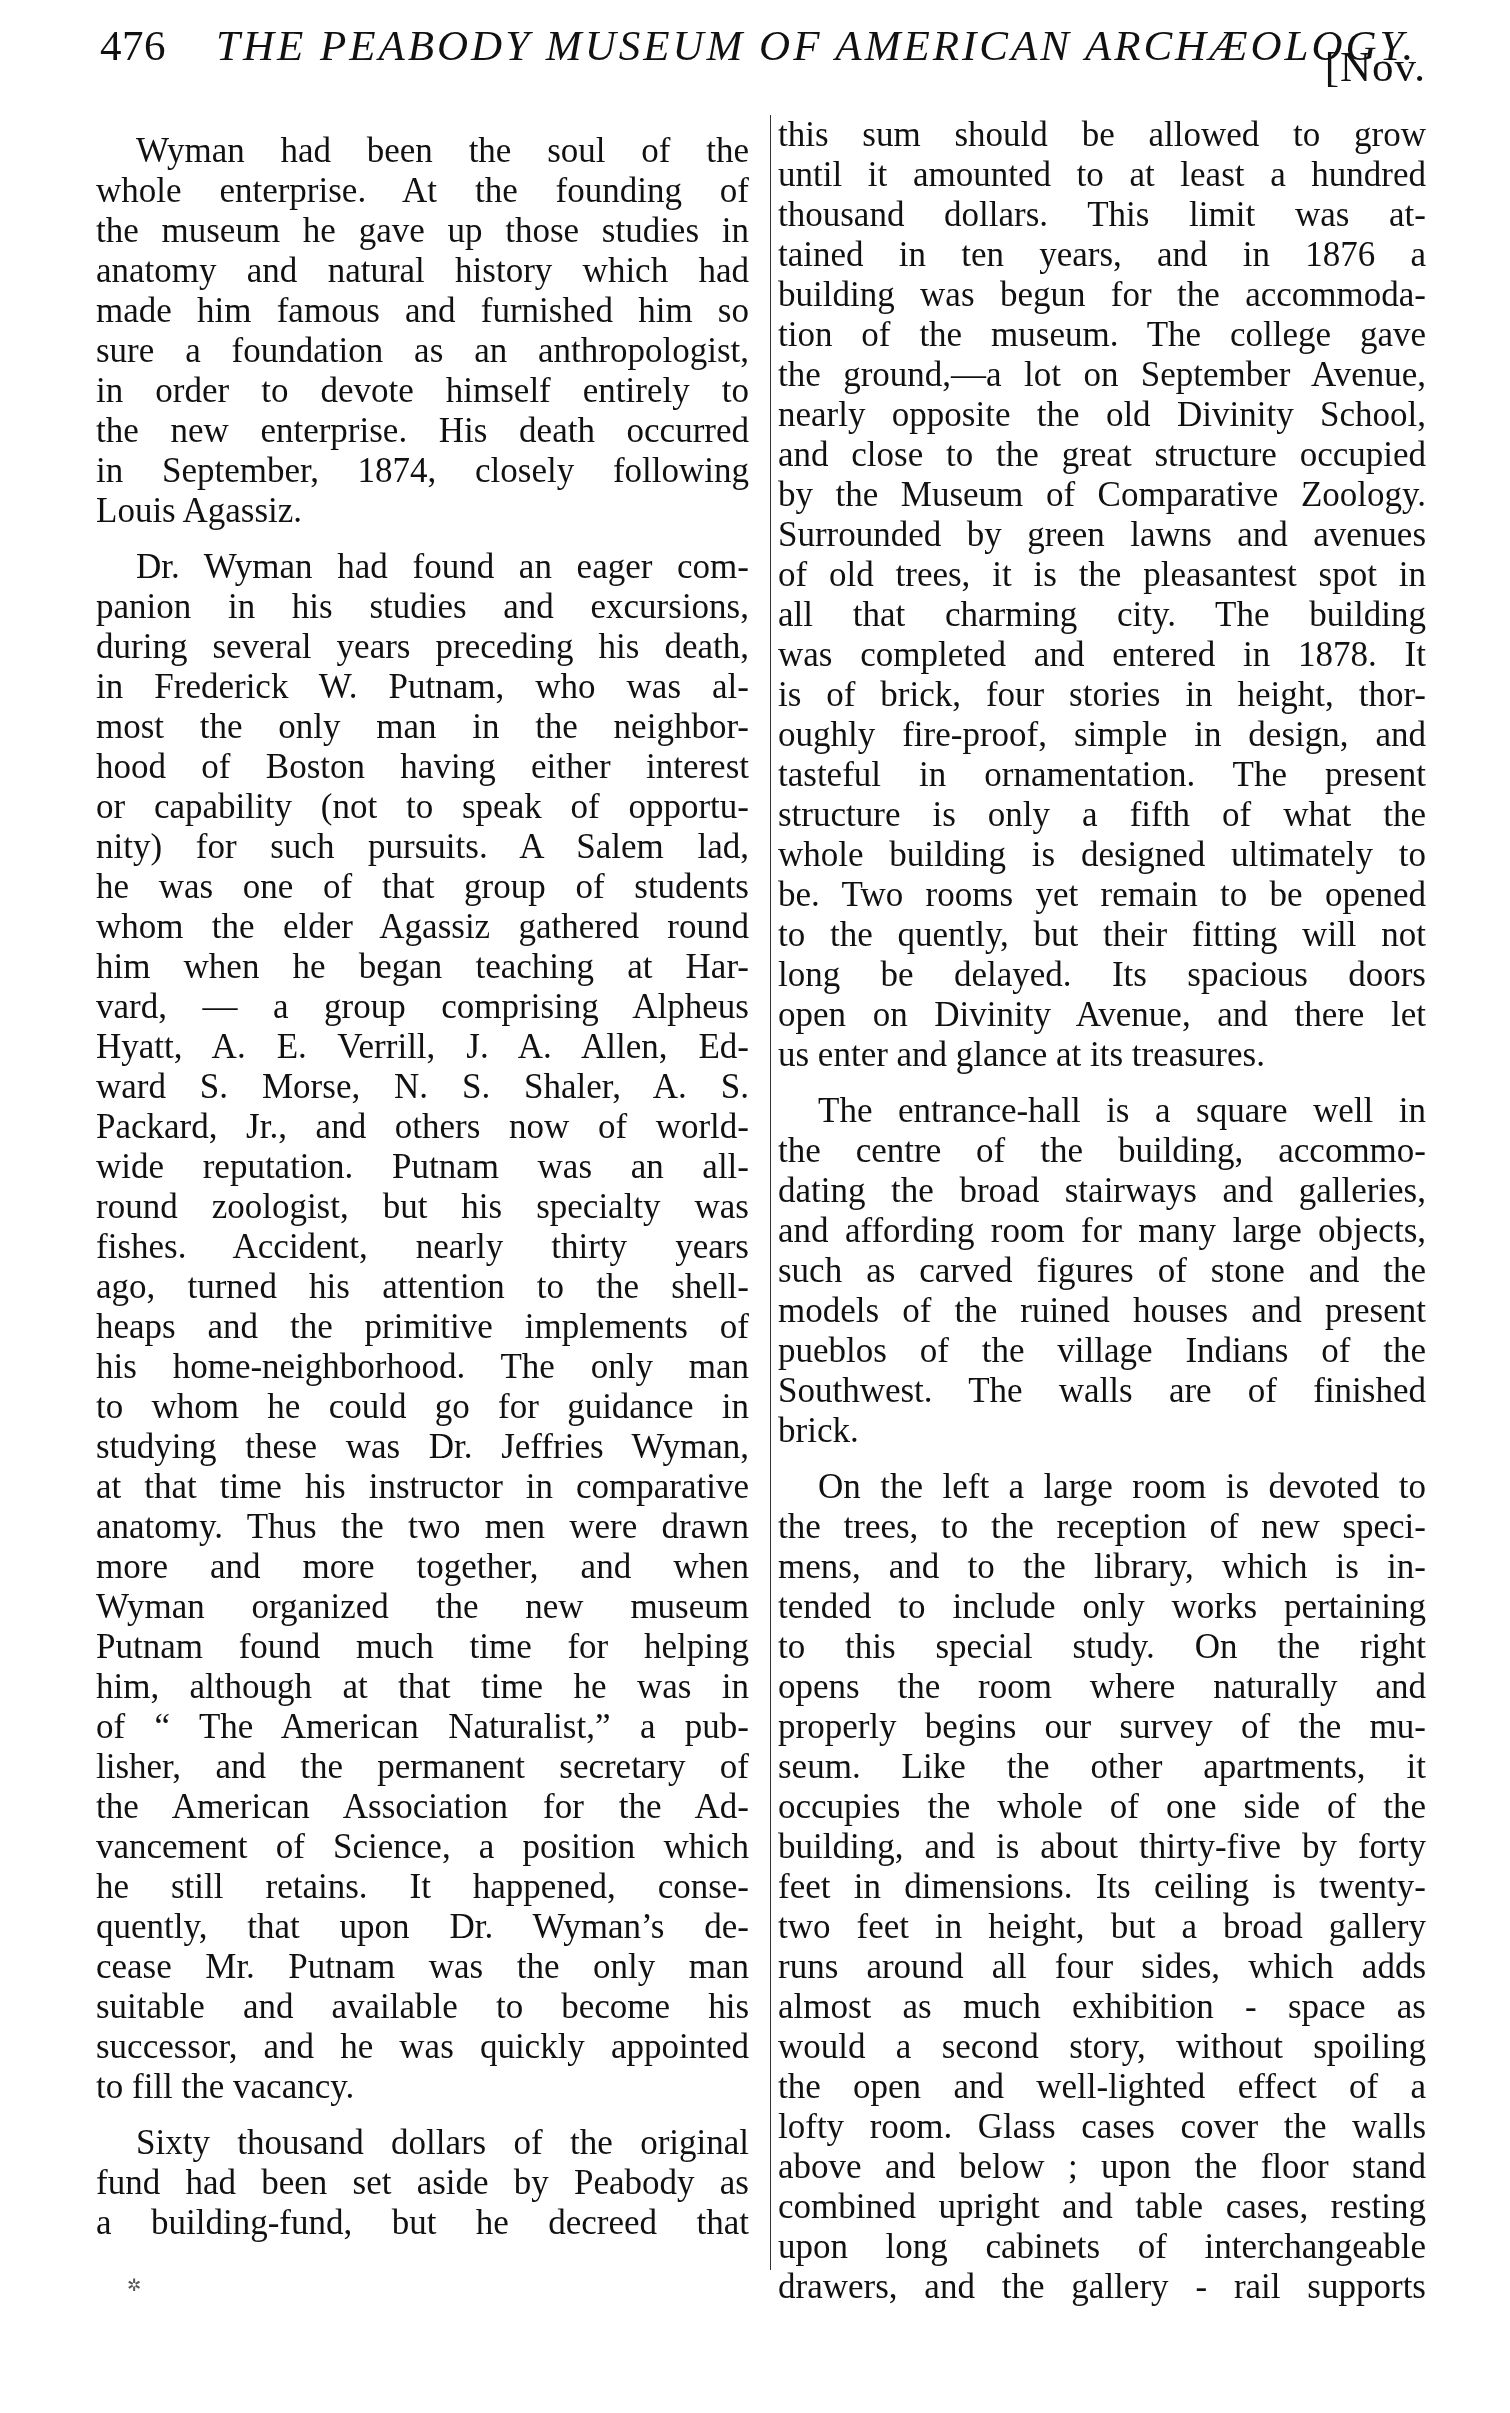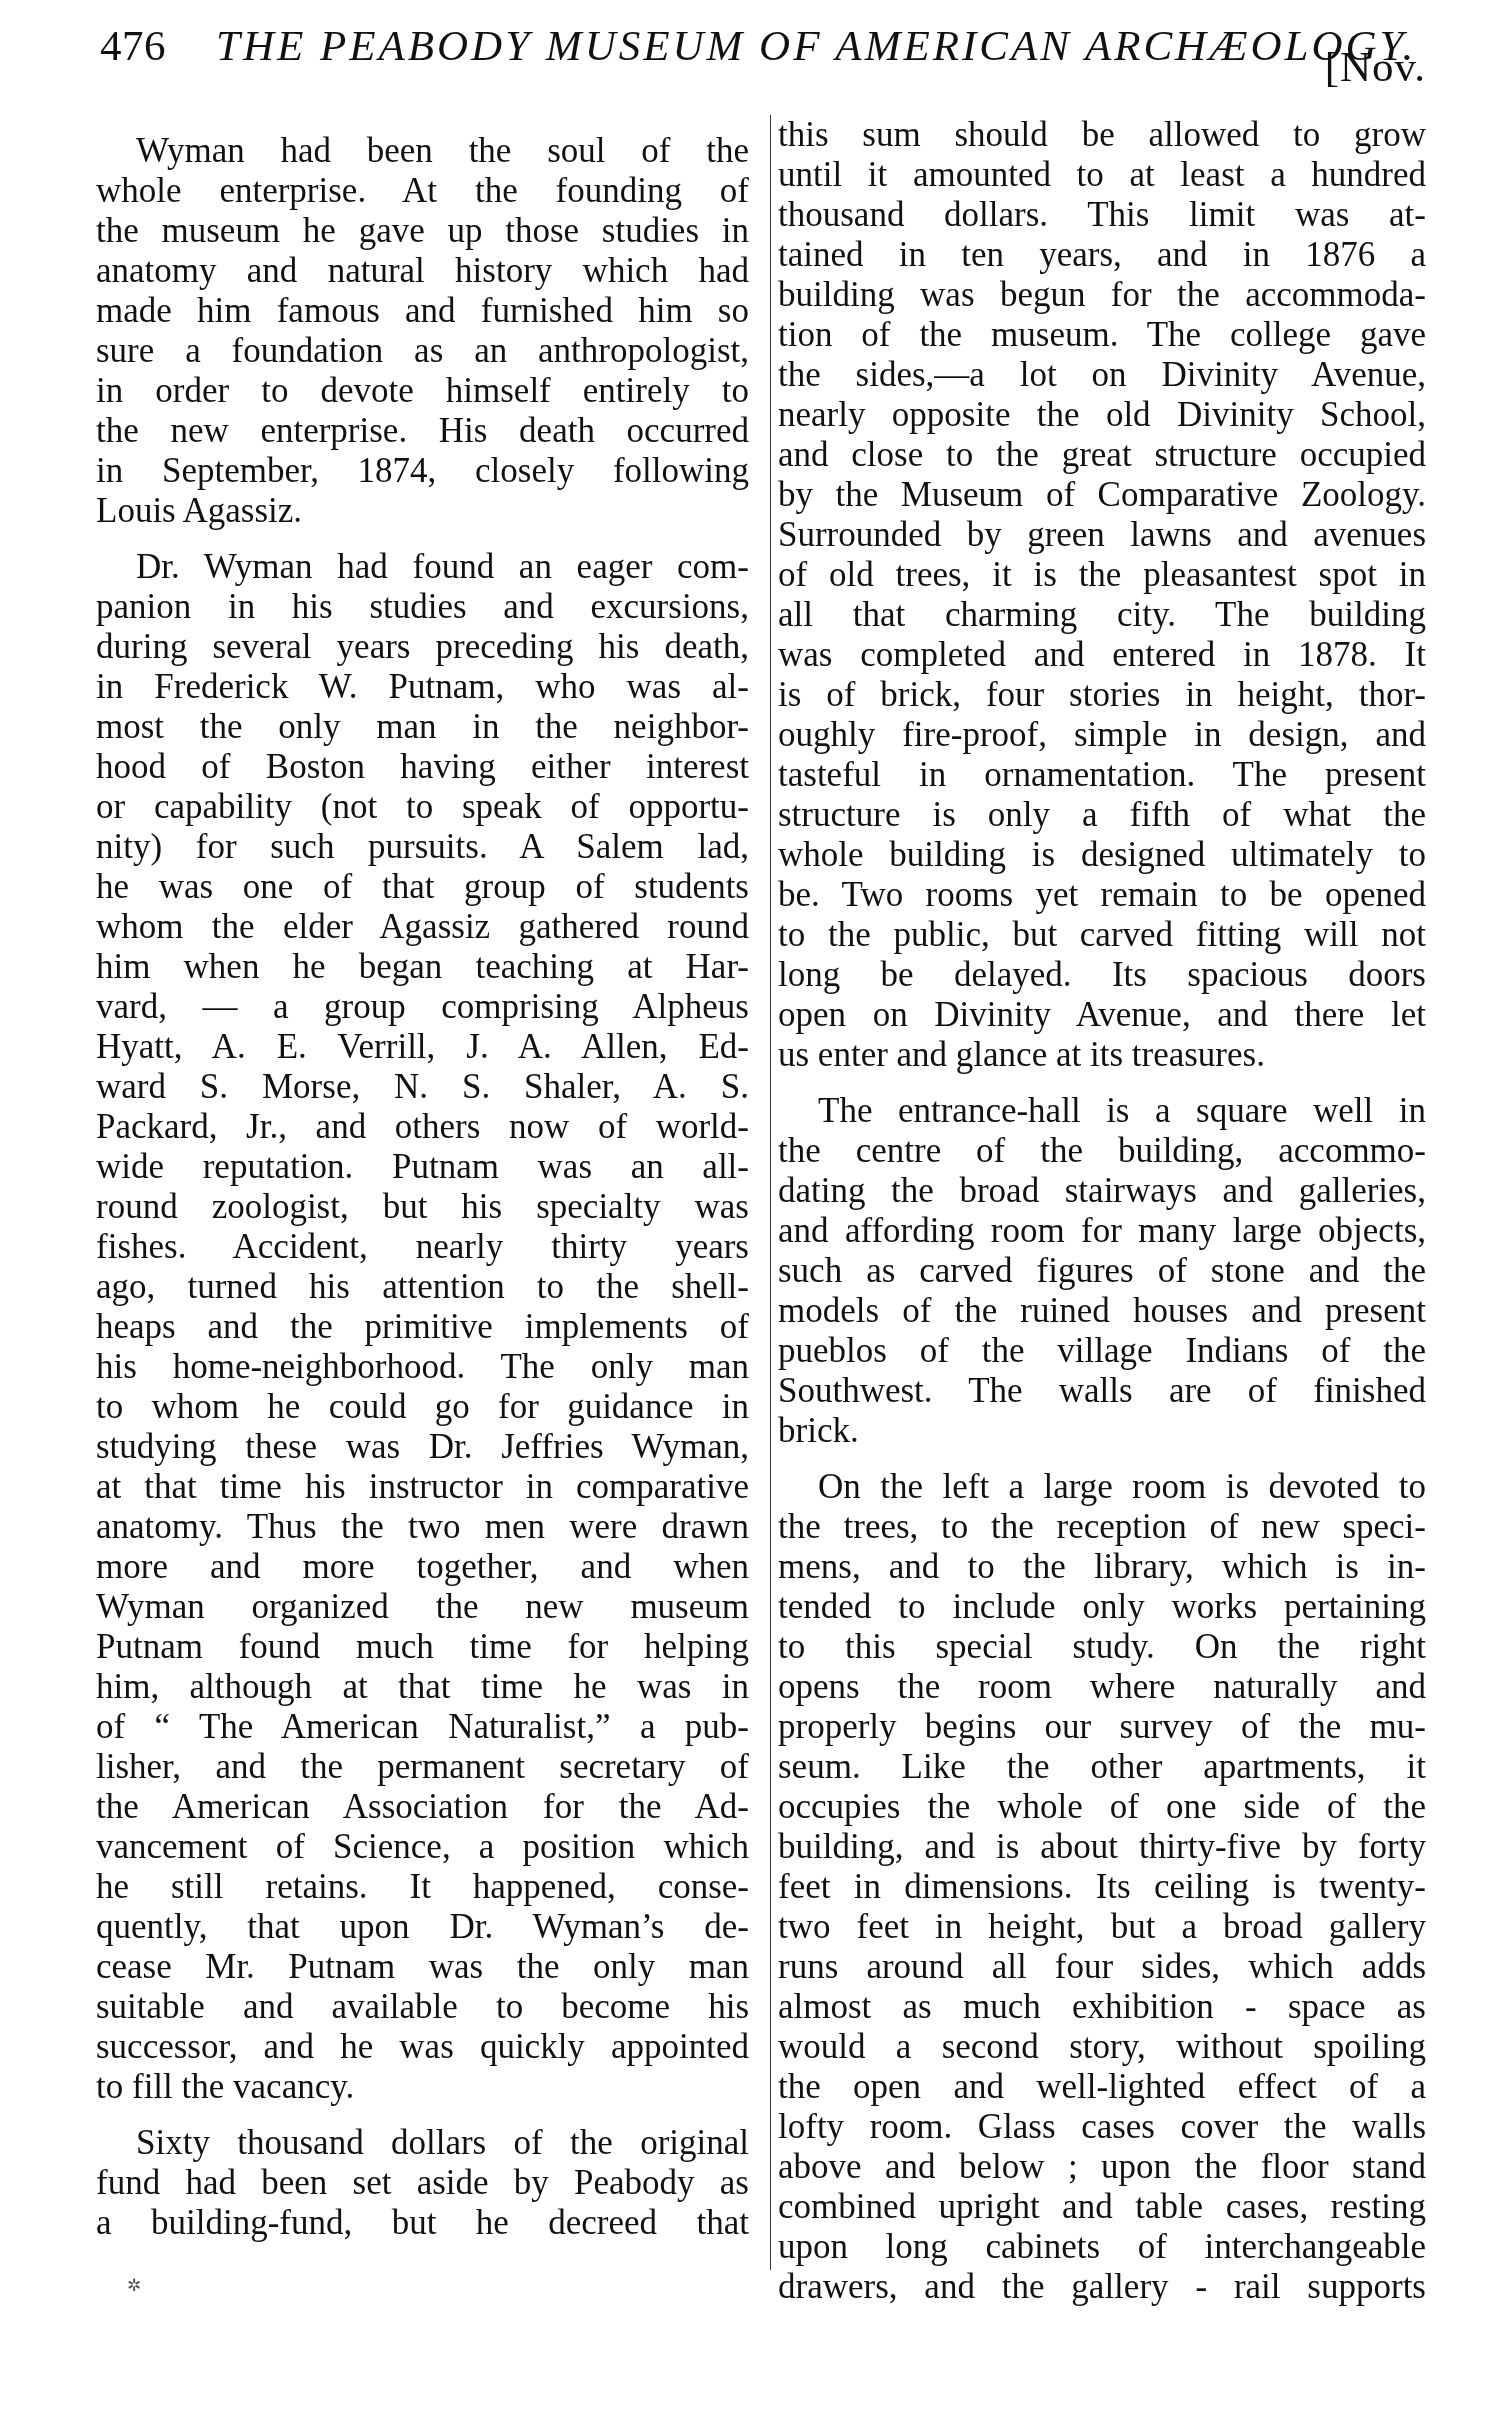--- a/index.html
+++ b/index.html
@@ -84,35 +84,35 @@
     <span class="line">a building-fund, but he decreed that</span>
   </div>
 <div class="rule"></div>
 <div class="col col-right" id="col-right">
     <span class="line">this sum should be allowed to grow</span>
     <span class="line">until it amounted to at least a hundred</span>
     <span class="line">thousand dollars.  This limit was at-</span>
     <span class="line">tained in ten years, and in 1876 a</span>
     <span class="line">building was begun for the accommoda-</span>
     <span class="line">tion of the museum.  The college gave</span>
-    <span class="line">the sides,—a lot on Divinity Avenue,</span>
+    <span class="line">the ground,—a lot on September Avenue,</span>
     <span class="line">nearly opposite the old Divinity School,</span>
     <span class="line">and close to the great structure occupied</span>
     <span class="line">by the Museum of Comparative Zoology.</span>
     <span class="line">Surrounded by green lawns and avenues</span>
     <span class="line">of old trees, it is the pleasantest spot in</span>
     <span class="line">all that charming city.  The building</span>
     <span class="line">was completed and entered in 1878.  It</span>
     <span class="line">is of brick, four stories in height, thor-</span>
     <span class="line">oughly fire-proof, simple in design, and</span>
     <span class="line">tasteful in ornamentation.  The present</span>
     <span class="line">structure is only a fifth of what the</span>
     <span class="line">whole building is designed ultimately to</span>
     <span class="line">be.  Two rooms yet remain to be opened</span>
-    <span class="line">to the public, but carved fitting will not</span>
+    <span class="line">to the quently, but their fitting will not</span>
     <span class="line">long be delayed.  Its spacious doors</span>
     <span class="line">open on Divinity Avenue, and there let</span>
     <span class="line end">us enter and glance at its treasures.</span>
     <span class="line indent">The entrance-hall is a square well in</span>
     <span class="line">the centre of the building, accommo-</span>
     <span class="line">dating the broad stairways and galleries,</span>
     <span class="line">and affording room for many large objects,</span>
     <span class="line">such as carved figures of stone and the</span>
     <span class="line">models of the ruined houses and present</span>
     <span class="line">pueblos of the village Indians of the</span>

